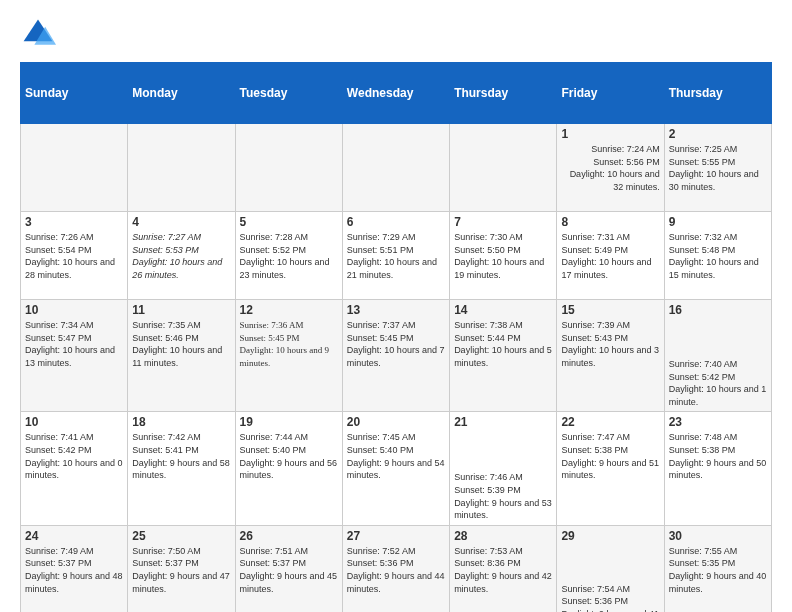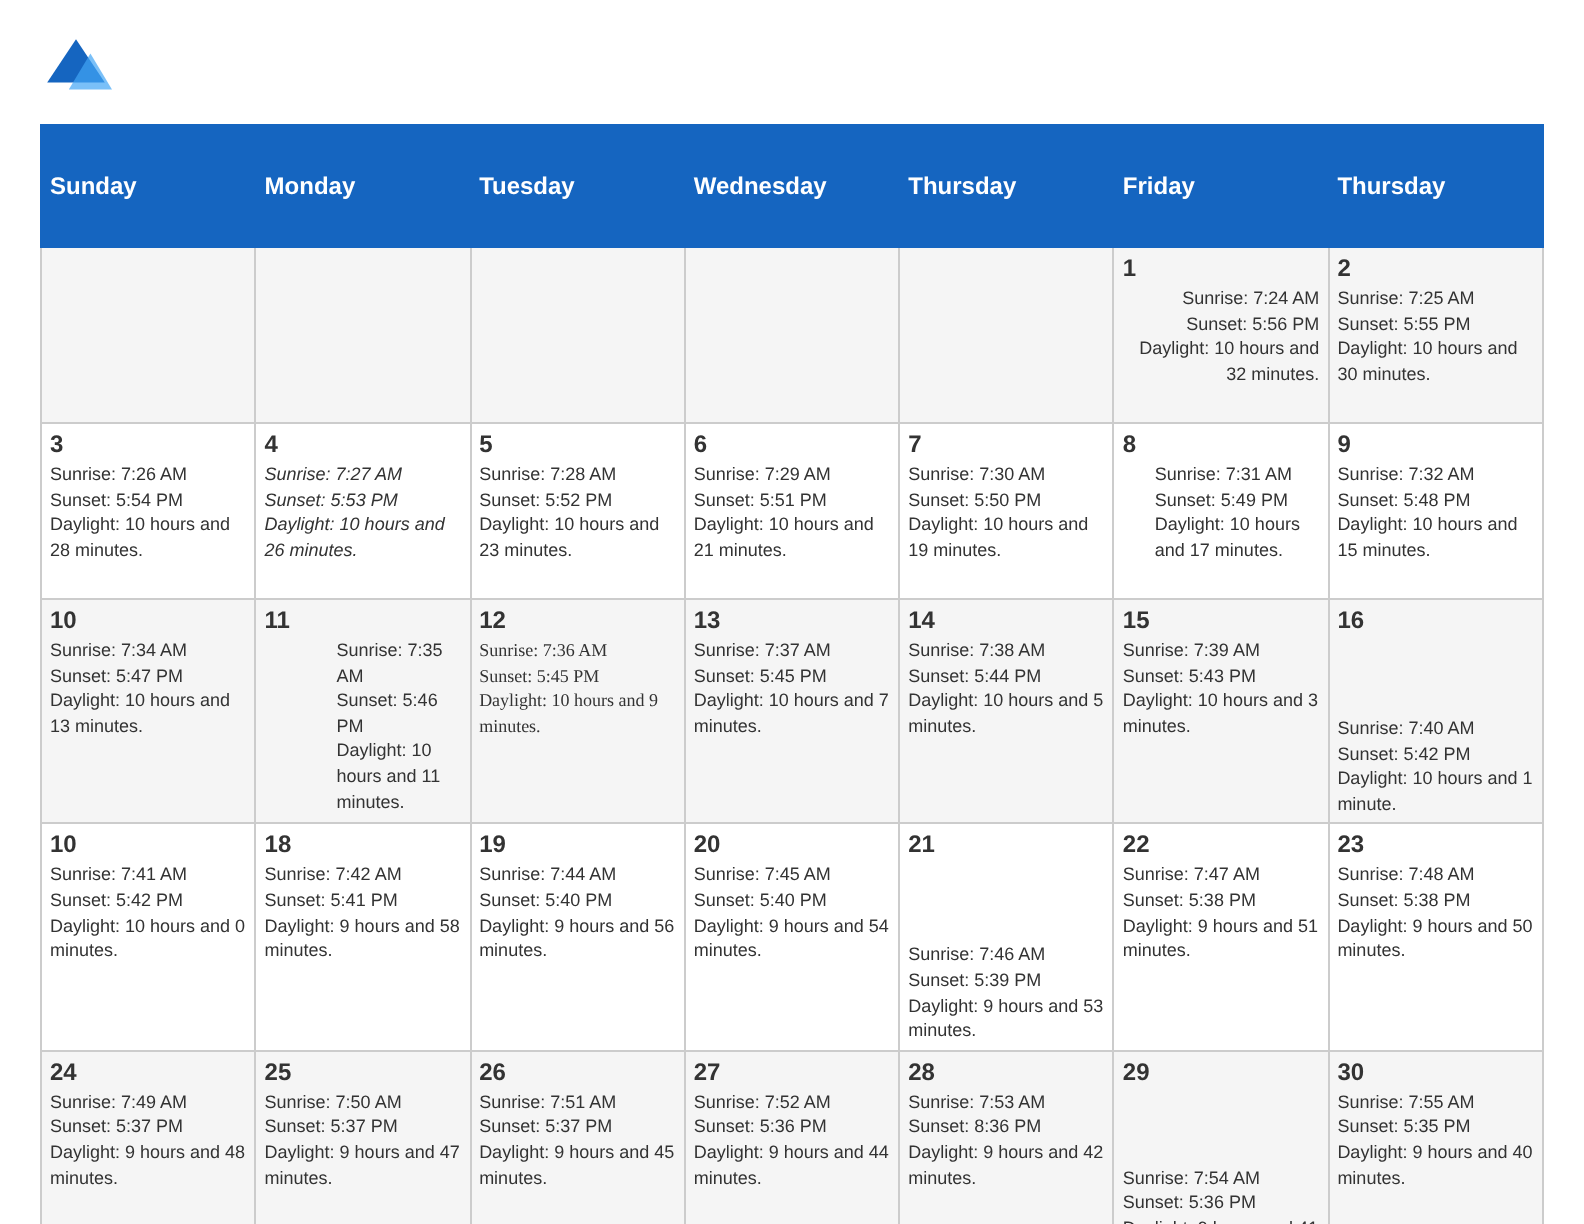--- a/index.html
+++ b/index.html
@@ -188,41 +188,41 @@
 Daylight: 10 hours and 21 minutes.</div>
           </td>
           <td>
             <span class="day-number">7</span>
             <div class="day-info" style="white-space: pre-line;">Sunrise: 7:30 AM
 Sunset: 5:50 PM
 Daylight: 10 hours and 19 minutes.</div>
           </td>
           <td>
             <span class="day-number">8</span>
-            <div class="day-info" style="white-space: pre-line; margin-left: 16px;">Sunrise: 7:31 AM
+            <div class="day-info" style="white-space: pre-line;">Sunrise: 7:31 AM
 Sunset: 5:49 PM
 Daylight: 10 hours and 17 minutes.</div>
           </td>
           <td>
             <span class="day-number">9</span>
             <div class="day-info" style="white-space: pre-line;">Sunrise: 7:32 AM
 Sunset: 5:48 PM
 Daylight: 10 hours and 15 minutes.</div>
           </td>
         </tr>
         <tr>
           <td>
             <span class="day-number">10</span>
             <div class="day-info" style="white-space: pre-line;">Sunrise: 7:34 AM
 Sunset: 5:47 PM
 Daylight: 10 hours and 13 minutes.</div>
           </td>
           <td>
             <span class="day-number">11</span>
-            <div class="day-info" style="white-space: pre-line; margin-left: 36px;">Sunrise: 7:35 AM
+            <div class="day-info" style="white-space: pre-line;">Sunrise: 7:35 AM
 Sunset: 5:46 PM
 Daylight: 10 hours and 11 minutes.</div>
           </td>
           <td>
             <span class="day-number">12</span>
             <div class="day-info" style="white-space: pre-line; font-family: Liberation Serif, serif;">Sunrise: 7:36 AM
 Sunset: 5:45 PM
 Daylight: 10 hours and 9 minutes.</div>
           </td>
           <td>

